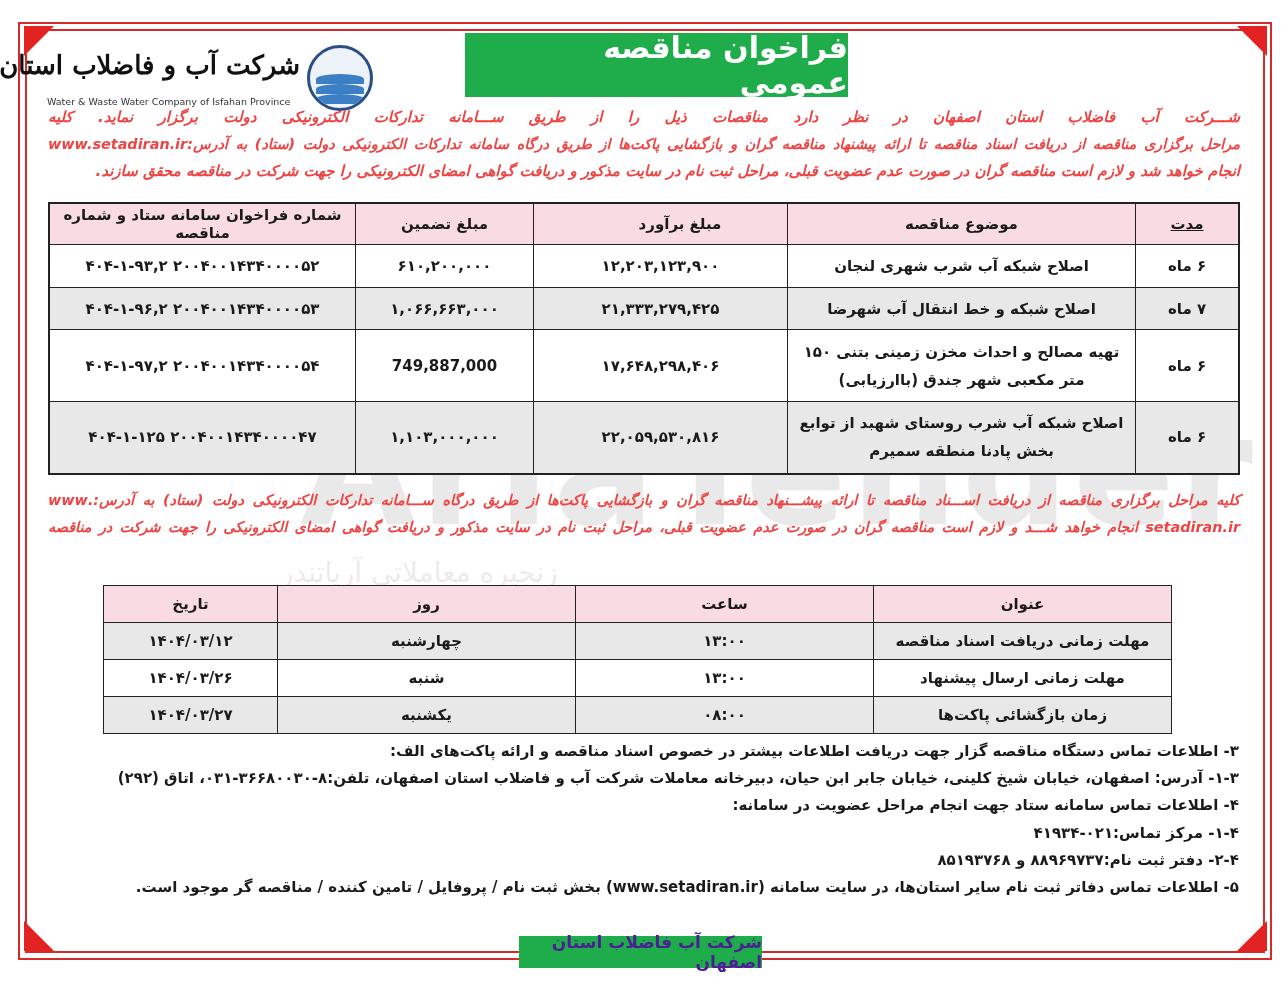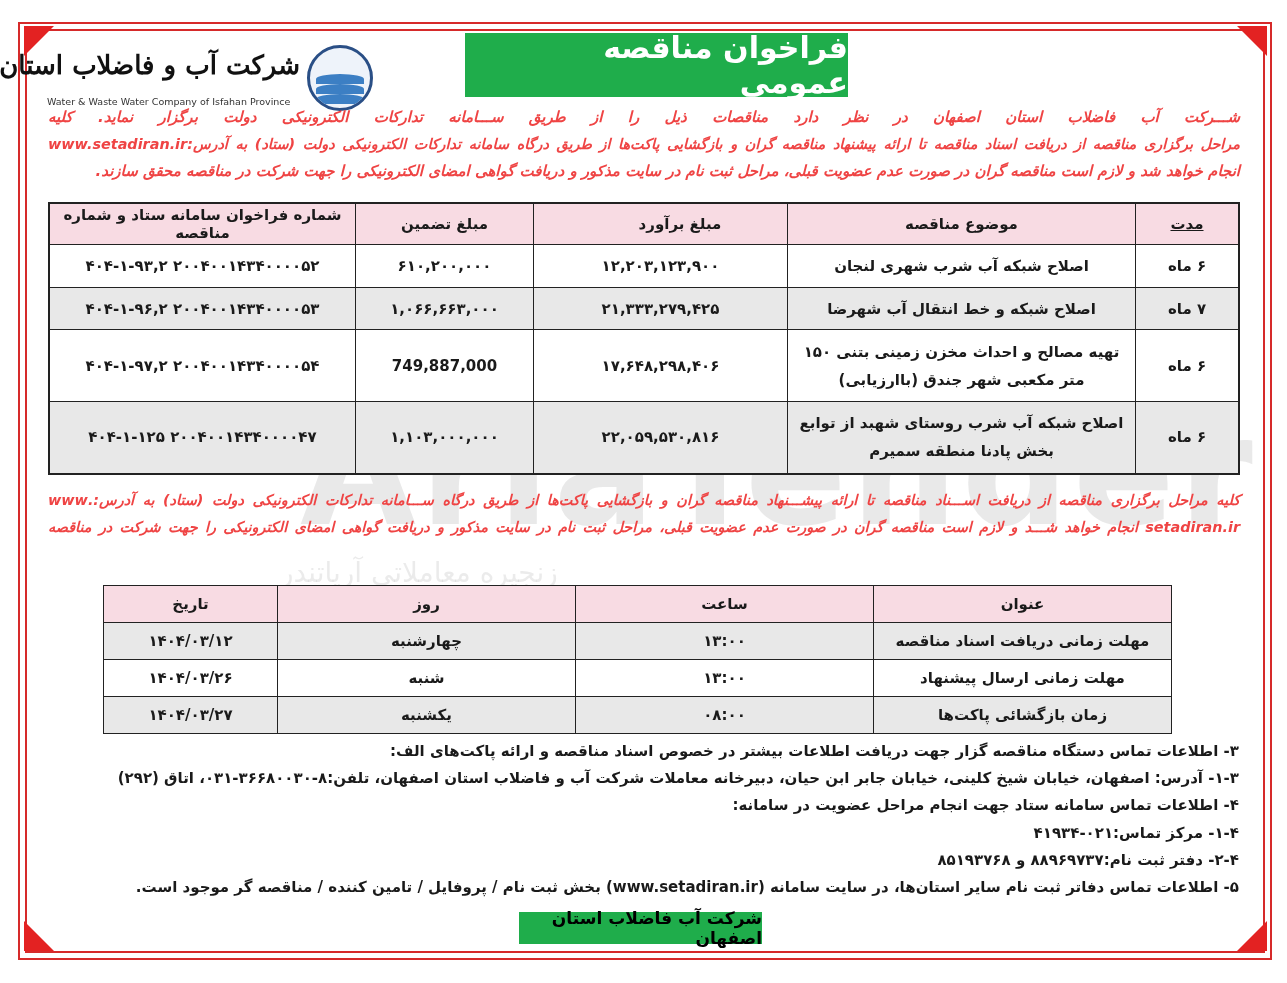--- a/index.html
+++ b/index.html
@@ -41,22 +41,22 @@
   .t1 th { height:38px; }
   .t1 td { padding:0 10px; }
   .t2 { left:103px; top:585px; width:1069px; }
   .t2 th { height:34px; }
   .t2 td { height:34px; }
 
   .contact { position:absolute; right:48px; top:738px; direction:rtl; font-size:15px; font-weight:bold;
              line-height:27.2px; text-align:right; width:1200px; }
   .contact div { white-space:nowrap; }
 
-  .footer-banner { position:absolute; left:519px; top:912px; width:243px; height:32px; background:#1fad4b;
-                   color:#000000; font-weight:bold; font-size:17px; display:flex; align-items:center;
+  .footer-banner { position:absolute; left:519px; top:936px; width:243px; height:32px; background:#1fad4b;
+                   color:#4c1d95; font-weight:bold; font-size:17px; display:flex; align-items:center;
                    justify-content:center; direction:rtl; }
 
   .watermark { position:absolute; left:300px; top:385px; font-size:150px; font-weight:bold; color:rgba(120,120,120,0.16);
                letter-spacing:4px; pointer-events:none; font-family:"DejaVu Sans", sans-serif; }
   .watermark-fa { position:absolute; left:280px; top:545px; font-size:28px; color:rgba(120,120,120,0.15);
                   direction:rtl; letter-spacing:12px; pointer-events:none; white-space:nowrap;margin-top:11px; }
 </style>
 </head>
 <body>
 

